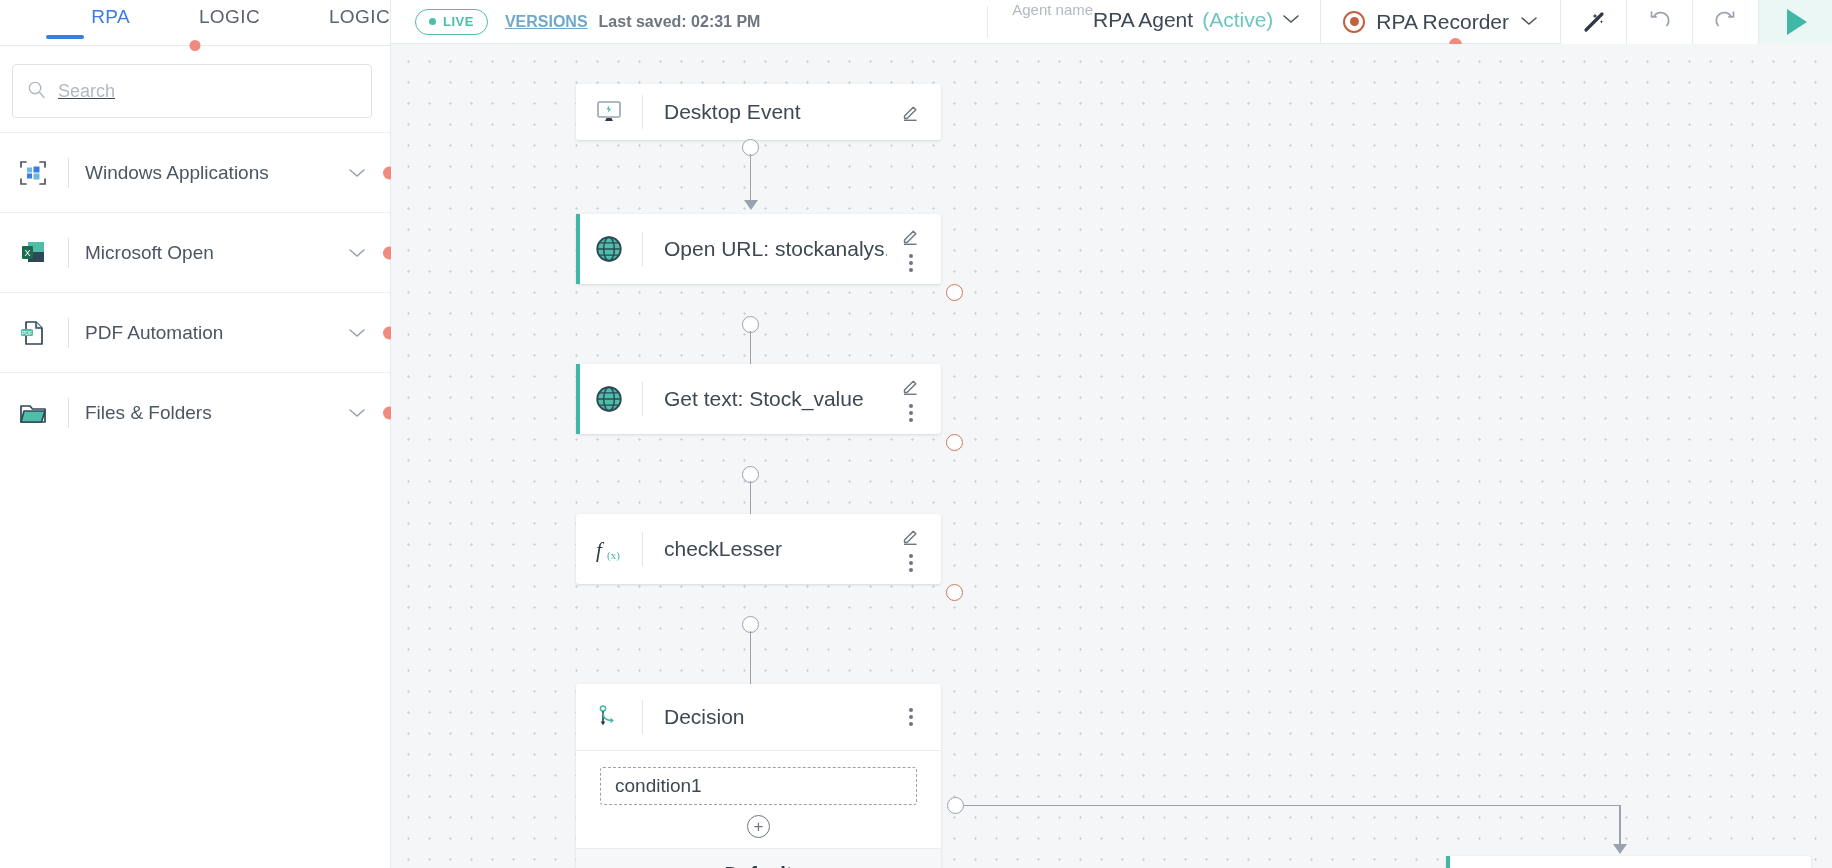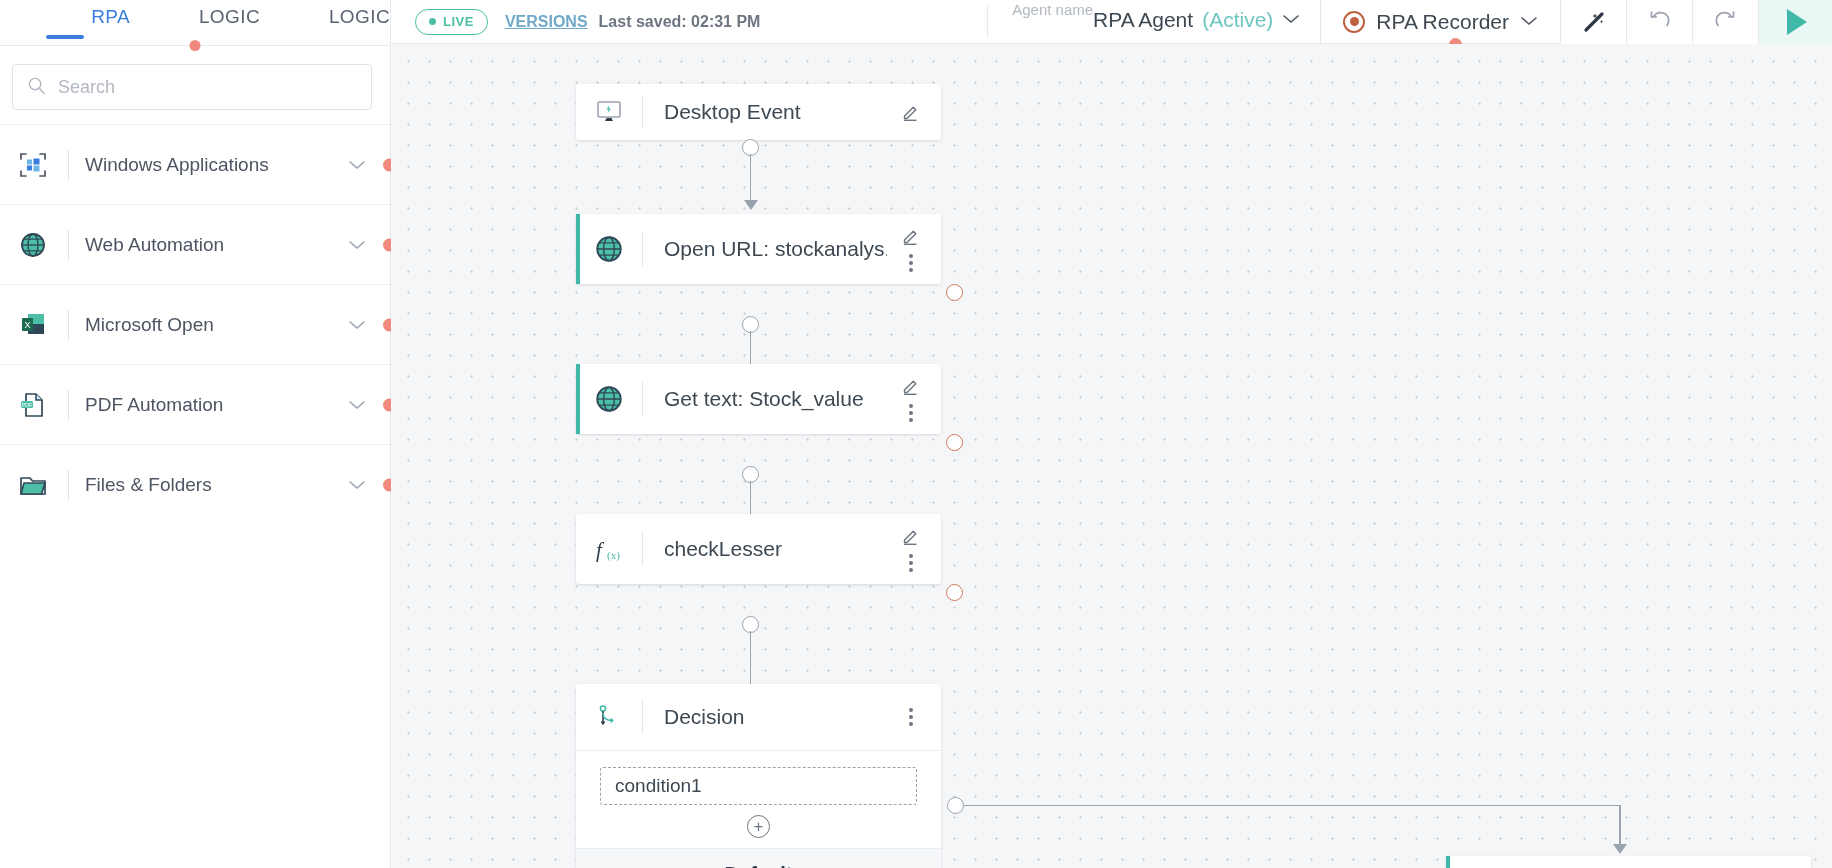--- a/index.html
+++ b/index.html
@@ -55,26 +55,27 @@
     background: #f08a7e;
     left: 50%; transform: translateX(-50%);
     bottom: -6px;
   }
   .tabs-divider {
     height: 1px; background: #e6e9ed; width: 100%;
   }
 
   .search-wrap { padding: 18px 18px 14px 12px; }
   .search-box {
-    height: 46px;
+    height: 54px;
     border: 1px solid #dfe3e8;
     border-radius: 4px;
     display: flex; align-items: center;
     padding: 0 14px;
     gap: 12px;
+    text-decoration: underline;
   }
   .search-box input {
     border: none; outline: none;
     font-size: 18px;
     font-family: "Liberation Sans", sans-serif;
     color: #3d4852;
     width: 100%;
     background: transparent;
   }
   .search-box input::placeholder { color: #b3b9c2; }
@@ -362,38 +363,20 @@
         <span class="cat-sep"></span>
         <span class="cat-label">Windows Applications</span>
         <span class="chev">
           <svg width="18" height="12" viewBox="0 0 18 12">
               <path d="M2 3l7 6 7-6" fill="none" stroke="#9aa2ad" stroke-width="1.6" stroke-linecap="round"></path>
             </svg>
         </span>
         <span class="cat-dot"></span>
       </div>
 
-      <div class="cat-item">
-        <span class="cat-icon">
-          <svg width="30" height="30" viewBox="0 0 30 30">
-            <circle cx="15" cy="15" r="11" fill="#4dbfa6" stroke="#2f4858" stroke-width="1.8"></circle>
-            <ellipse cx="15" cy="15" rx="5" ry="11" fill="none" stroke="#2f4858" stroke-width="1.4"></ellipse>
-            <line x1="4" y1="15" x2="26" y2="15" stroke="#2f4858" stroke-width="1.4"></line>
-            <path d="M6 9.2h18M6 20.8h18" fill="none" stroke="#2f4858" stroke-width="1.2"></path>
-          </svg>
-        </span>
-        <span class="cat-sep"></span>
-        <span class="cat-label">Web Automation</span>
-        <span class="chev">
-          <svg width="18" height="12" viewBox="0 0 18 12">
-              <path d="M2 3l7 6 7-6" fill="none" stroke="#9aa2ad" stroke-width="1.6" stroke-linecap="round"></path>
-            </svg>
-        </span>
-        <span class="cat-dot"></span>
-      </div>
 
       <div class="cat-item">
         <span class="cat-icon">
           <svg width="30" height="30" viewBox="0 0 30 30">
             <rect x="10" y="4" width="16" height="10" fill="#4dbfa6"></rect>
             <rect x="10" y="14" width="16" height="10" fill="#2f4858"></rect>
             <rect x="4" y="8" width="11" height="13" rx="1" fill="#1d6b4f"></rect>
             <text x="9.5" y="17.5" font-size="9" fill="#fff" font-family="Liberation Sans, sans-serif" text-anchor="middle">X</text>
           </svg>
         </span>

